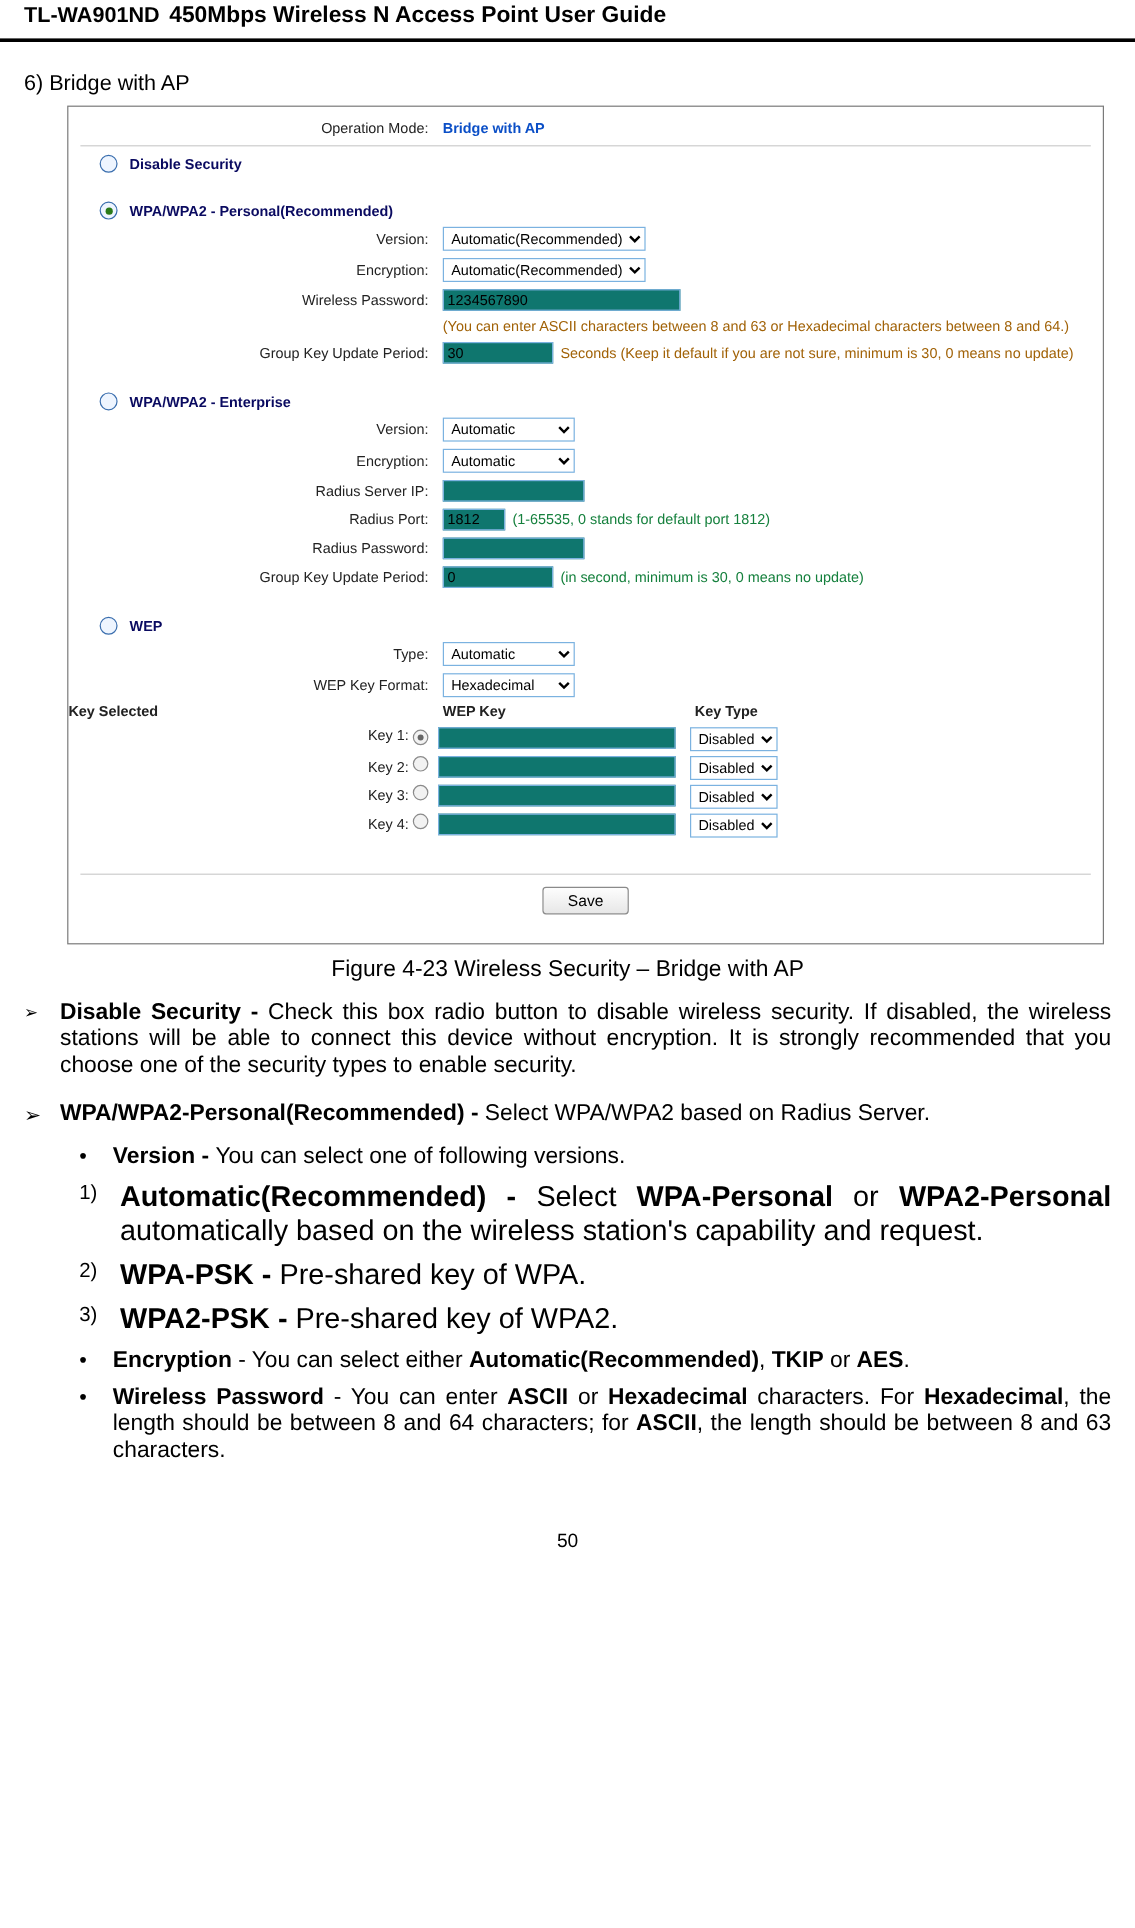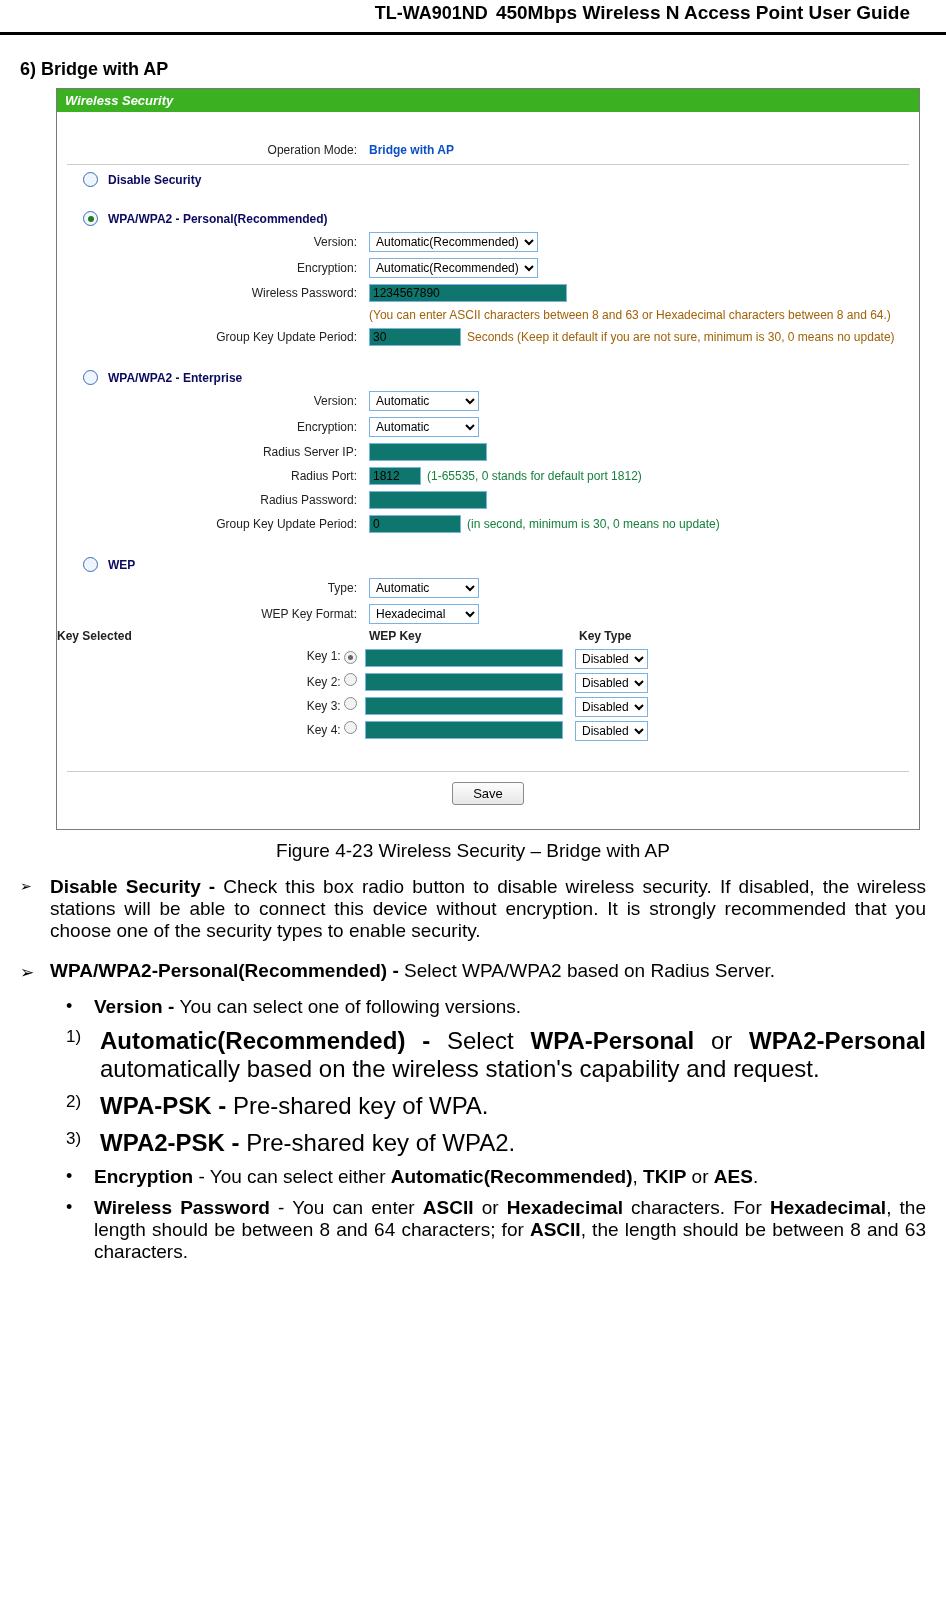--- a/index.html
+++ b/index.html
@@ -1,40 +1,40 @@
 <!DOCTYPE html>
 <html><head>
 <meta charset="utf-8">
 <style>
   html, body { margin: 0; padding: 0; background: #fff; font-family: Arial, Helvetica, sans-serif; font-size: 15px; color: #000; }
   .page { width: 946px; margin: 0 auto; padding: 0 0 24px 0; box-sizing: border-box; }
-  .topbar { display: flex; justify-content: flex-end; align-items: baseline; padding: 2px 36px 8px 20px; border-bottom: 3px solid #000; }
+  .topbar { display: flex; align-items: baseline; padding: 2px 12px 8px 20px; border-bottom: 3px solid #000; }
   .topbar .model { font-weight: bold; font-size: 18px; margin-right: 8px; }
   .topbar .title { font-weight: bold; font-size: 19px; }
   .content { padding: 14px 20px 0 20px; }
-  .sec-h { font-weight: bold; font-size: 18px; margin: 10px 0 8px 0; }
+  .sec-h { font-weight: normal; font-size: 18px; margin: 10px 0 8px 0; }
 
   .fig { border: 1px solid #7a7a7a; width: 864px; margin: 4px 0 0 36px; box-sizing: border-box; font-size: 12px; color: #222; }
   .panel-title { background: #3bb122; color: #fff; font-weight: bold; padding: 4px 8px; font-style: italic; font-size: 13px; }
   .row { display: flex; align-items: center; padding: 3px 0 3px 0; }
   .lbl { width: 300px; text-align: right; padding-right: 12px; font-size: 12px; color: #222; }
   .val { display: flex; align-items: center; gap: 6px; }
   .bluelink { color: #0b4fc7; font-weight: bold; }
   hr.sep { border: none; border-top: 1px solid #ccc; margin: 4px 10px; }
   .radio-line { display: flex; align-items: center; gap: 10px; padding: 3px 0 3px 26px; }
   .radio { width: 13px; height: 13px; border-radius: 50%; border: 1px solid #3a6eae; display: inline-flex; align-items: center; justify-content: center; background: #eef5ff; }
   .radio.sel::after { content: ''; width: 6px; height: 6px; border-radius: 50%; background: #2a7a18; display: block; }
   .radio.mini { width: 11px; height: 11px; border-color: #8a8a8a; background: #f2f2f2; }
   .radio.mini.sel::after { background: #666; width: 5px; height: 5px; }
   .strong { font-weight: bold; color: #0a0a60; }
   select.win { font-size: 12px; padding: 1px 2px; border: 1px solid #7bb2e0; background: #fff; }
   input.win { font-size: 12px; padding: 1px 3px; border: 1px solid #7bb2e0; background: #0f766e; }
   .hint { color: #a16207; font-size: 12px; }
   .plain { color: #15803d; }
-  .inner { padding: 8px 0 10px 0; margin-top: 20px; }
+  .inner { padding: 8px 0 10px 0; }
   .tblhdr { display: flex; padding: 2px 0 4px 0; }
   .tblhdr .c1 { width: 300px; text-align: left; padding-right: 12px; font-weight: bold; }
   .tblhdr .c2 { width: 210px; font-weight: bold; }
   .tblhdr .c3 { width: 120px; font-weight: bold; }
   .keyrow { display: flex; align-items: flex-start; padding: 2px 0; }
   .keyrow .c1 { width: 300px; text-align: right; padding-right: 8px; }
   .keyrow .c2 { width: 210px; }
   .keyrow .c3 { width: 120px; }
   .savebtn { display: block; margin: 10px auto 14px auto; padding: 3px 20px; font-size: 13px; border: 1px solid #8a8a8a; background: linear-gradient(#fdfdfd, #e7e7e7); border-radius: 3px; }
 
@@ -61,21 +61,20 @@
 
 <div class="topbar">
   <span class="model">TL-WA901ND</span>
   <span class="title">450Mbps Wireless N Access Point User Guide</span>
 </div>
 
 <div class="content">
   <div class="sec-h">6)   Bridge with AP</div>
 
   <div class="fig">
-    <div class="panel-title">Wireless Security</div>
     <div class="inner">
       <div class="row">
         <div class="lbl">Operation Mode:</div>
         <div class="val">
               <span class="bluelink">Bridge with AP</span>
             </div>
       </div>
       <hr class="sep">
 
       <div class="radio-line">
@@ -249,14 +248,15 @@
   <div class="bullet-item">
     <div class="mk">•</div>
     <div class="bd"><b>Encryption</b><span> - You can select either </span><b>Automatic(Recommended)</b><span>, </span><b>TKIP</b><span> or </span><b>AES</b><span>.</span></div>
   </div>
 
   <div class="bullet-item">
     <div class="mk">•</div>
     <div class="bd"><b>Wireless Password</b><span> - You can enter </span><b>ASCII</b><span> or </span><b>Hexadecimal</b><span> characters. For </span><b>Hexadecimal</b><span>, the length should be between 8 and 64 characters; for </span><b>ASCII</b><span>, the length should be between 8 and 63 characters.</span></div>
   </div>
 
+  <div class="pagenum">50</div>
 </div>
 </div>
 
 </body></html>

